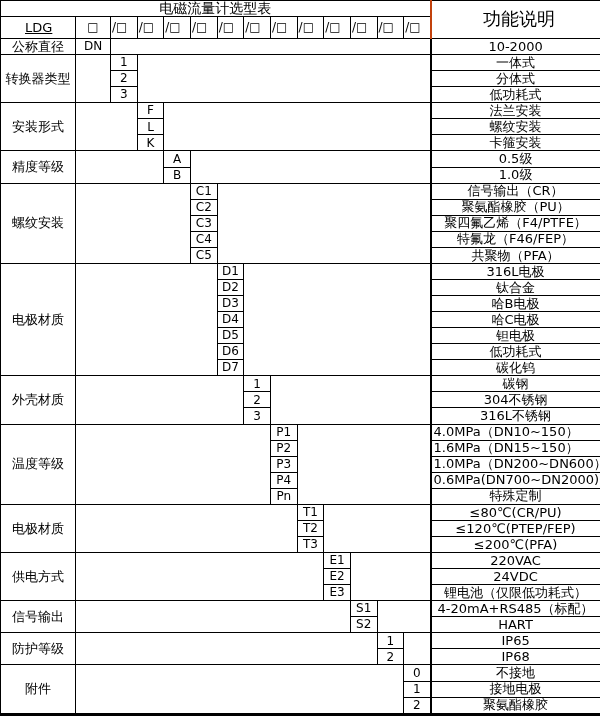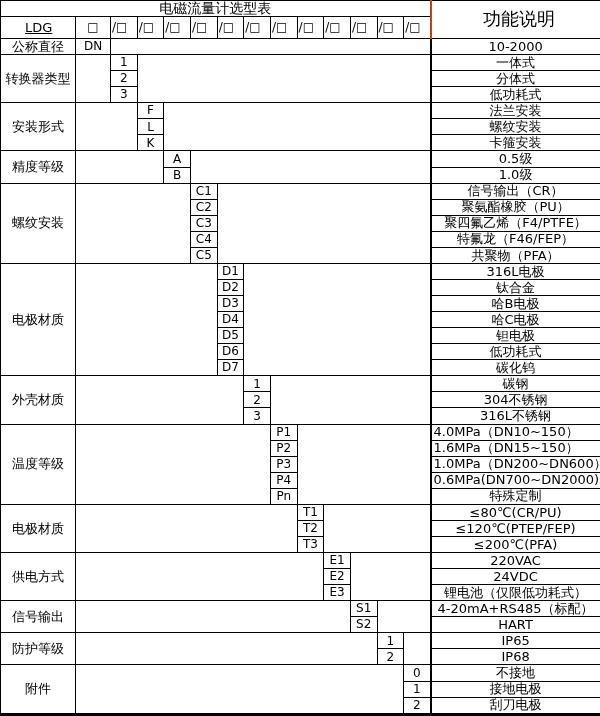--- a/index.html
+++ b/index.html
@@ -279,16 +279,16 @@
     <td class="spacer" rowspan="3" colspan="12"></td>
     <td class="code">0</td>
     <td class="desc">不接地</td>
   </tr>
   <tr>
     <td class="code">1</td>
     <td class="desc">接地电极</td>
   </tr>
   <tr>
     <td class="code">2</td>
-    <td class="desc">刮刀电极</td>
+    <td class="desc">聚氨酯橡胶</td>
   </tr>
 </tbody>
   </table>
 
 </body></html>

